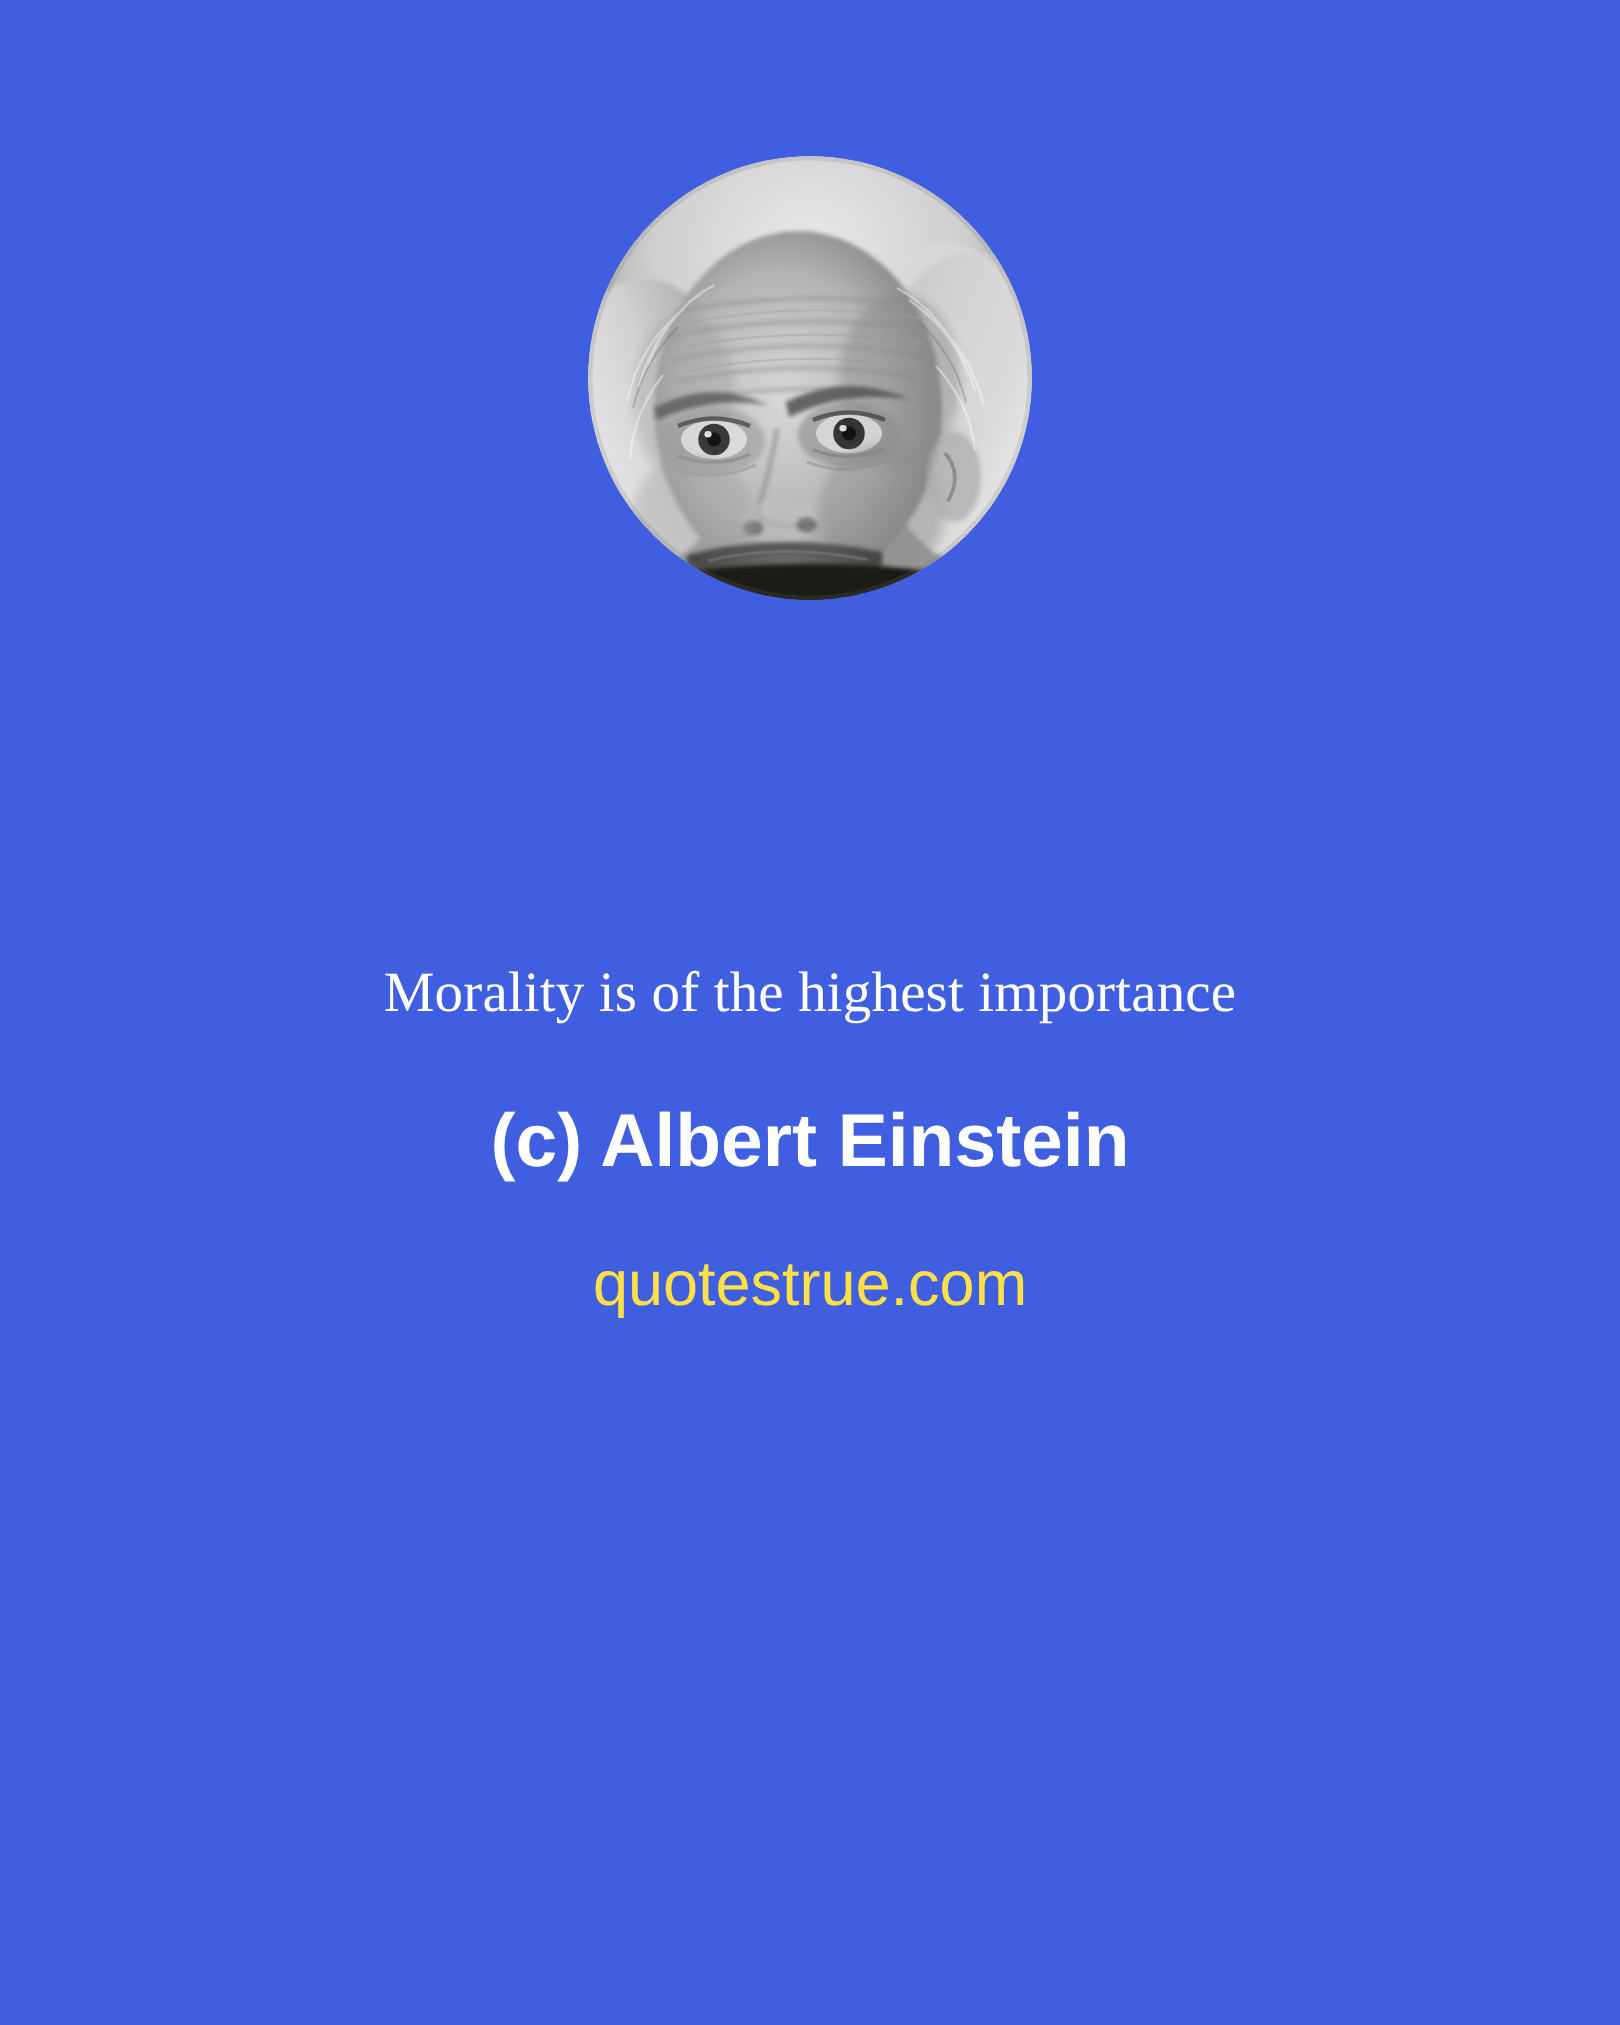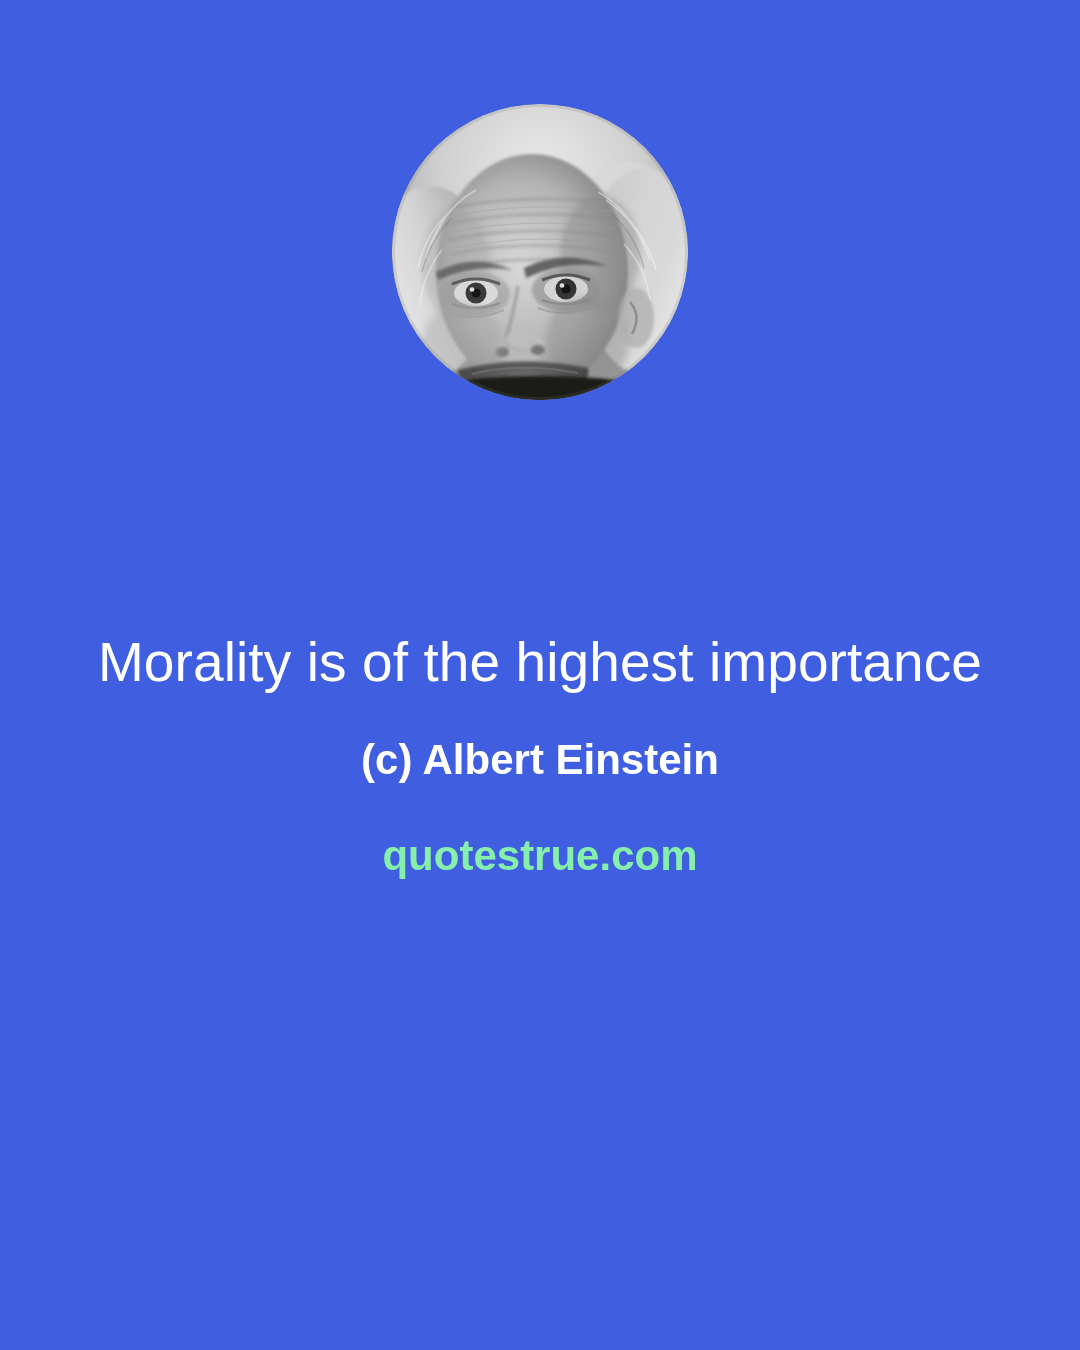--- a/index.html
+++ b/index.html
@@ -41,39 +41,40 @@
   
   .quote-block {
     position: absolute;
     left: 0;
     right: 0;
     top: 612px;
     text-align: center;
     color: #FFFFFF;
   }
   .quote-line {
-    font-size: 55px;
+    font-size: 38px;
     font-weight: 400;
     line-height: 100px;
     letter-spacing: 0.1px;
     color: #FFFFFF;
     white-space: nowrap;
+    font-family: Liberation Serif, serif;
   }
   .author-line {
-    font-size: 42px;
+    font-size: 50px;
     font-weight: 700;
     line-height: 96px;
     color: #FFFFFF;
     white-space: nowrap;
   }
   .site-line {
     font-size: 42px;
-    font-weight: 700;
+    font-weight: 400;
     line-height: 96px;
-    color: #86efac;
+    color: #fde047;
     white-space: nowrap;
   }
 </style>
 </head>
 <body>
 
 <div class="card">
 
   <div class="portrait-wrap">
     <svg class="portrait" viewBox="0 0 296 296" aria-hidden="true">

